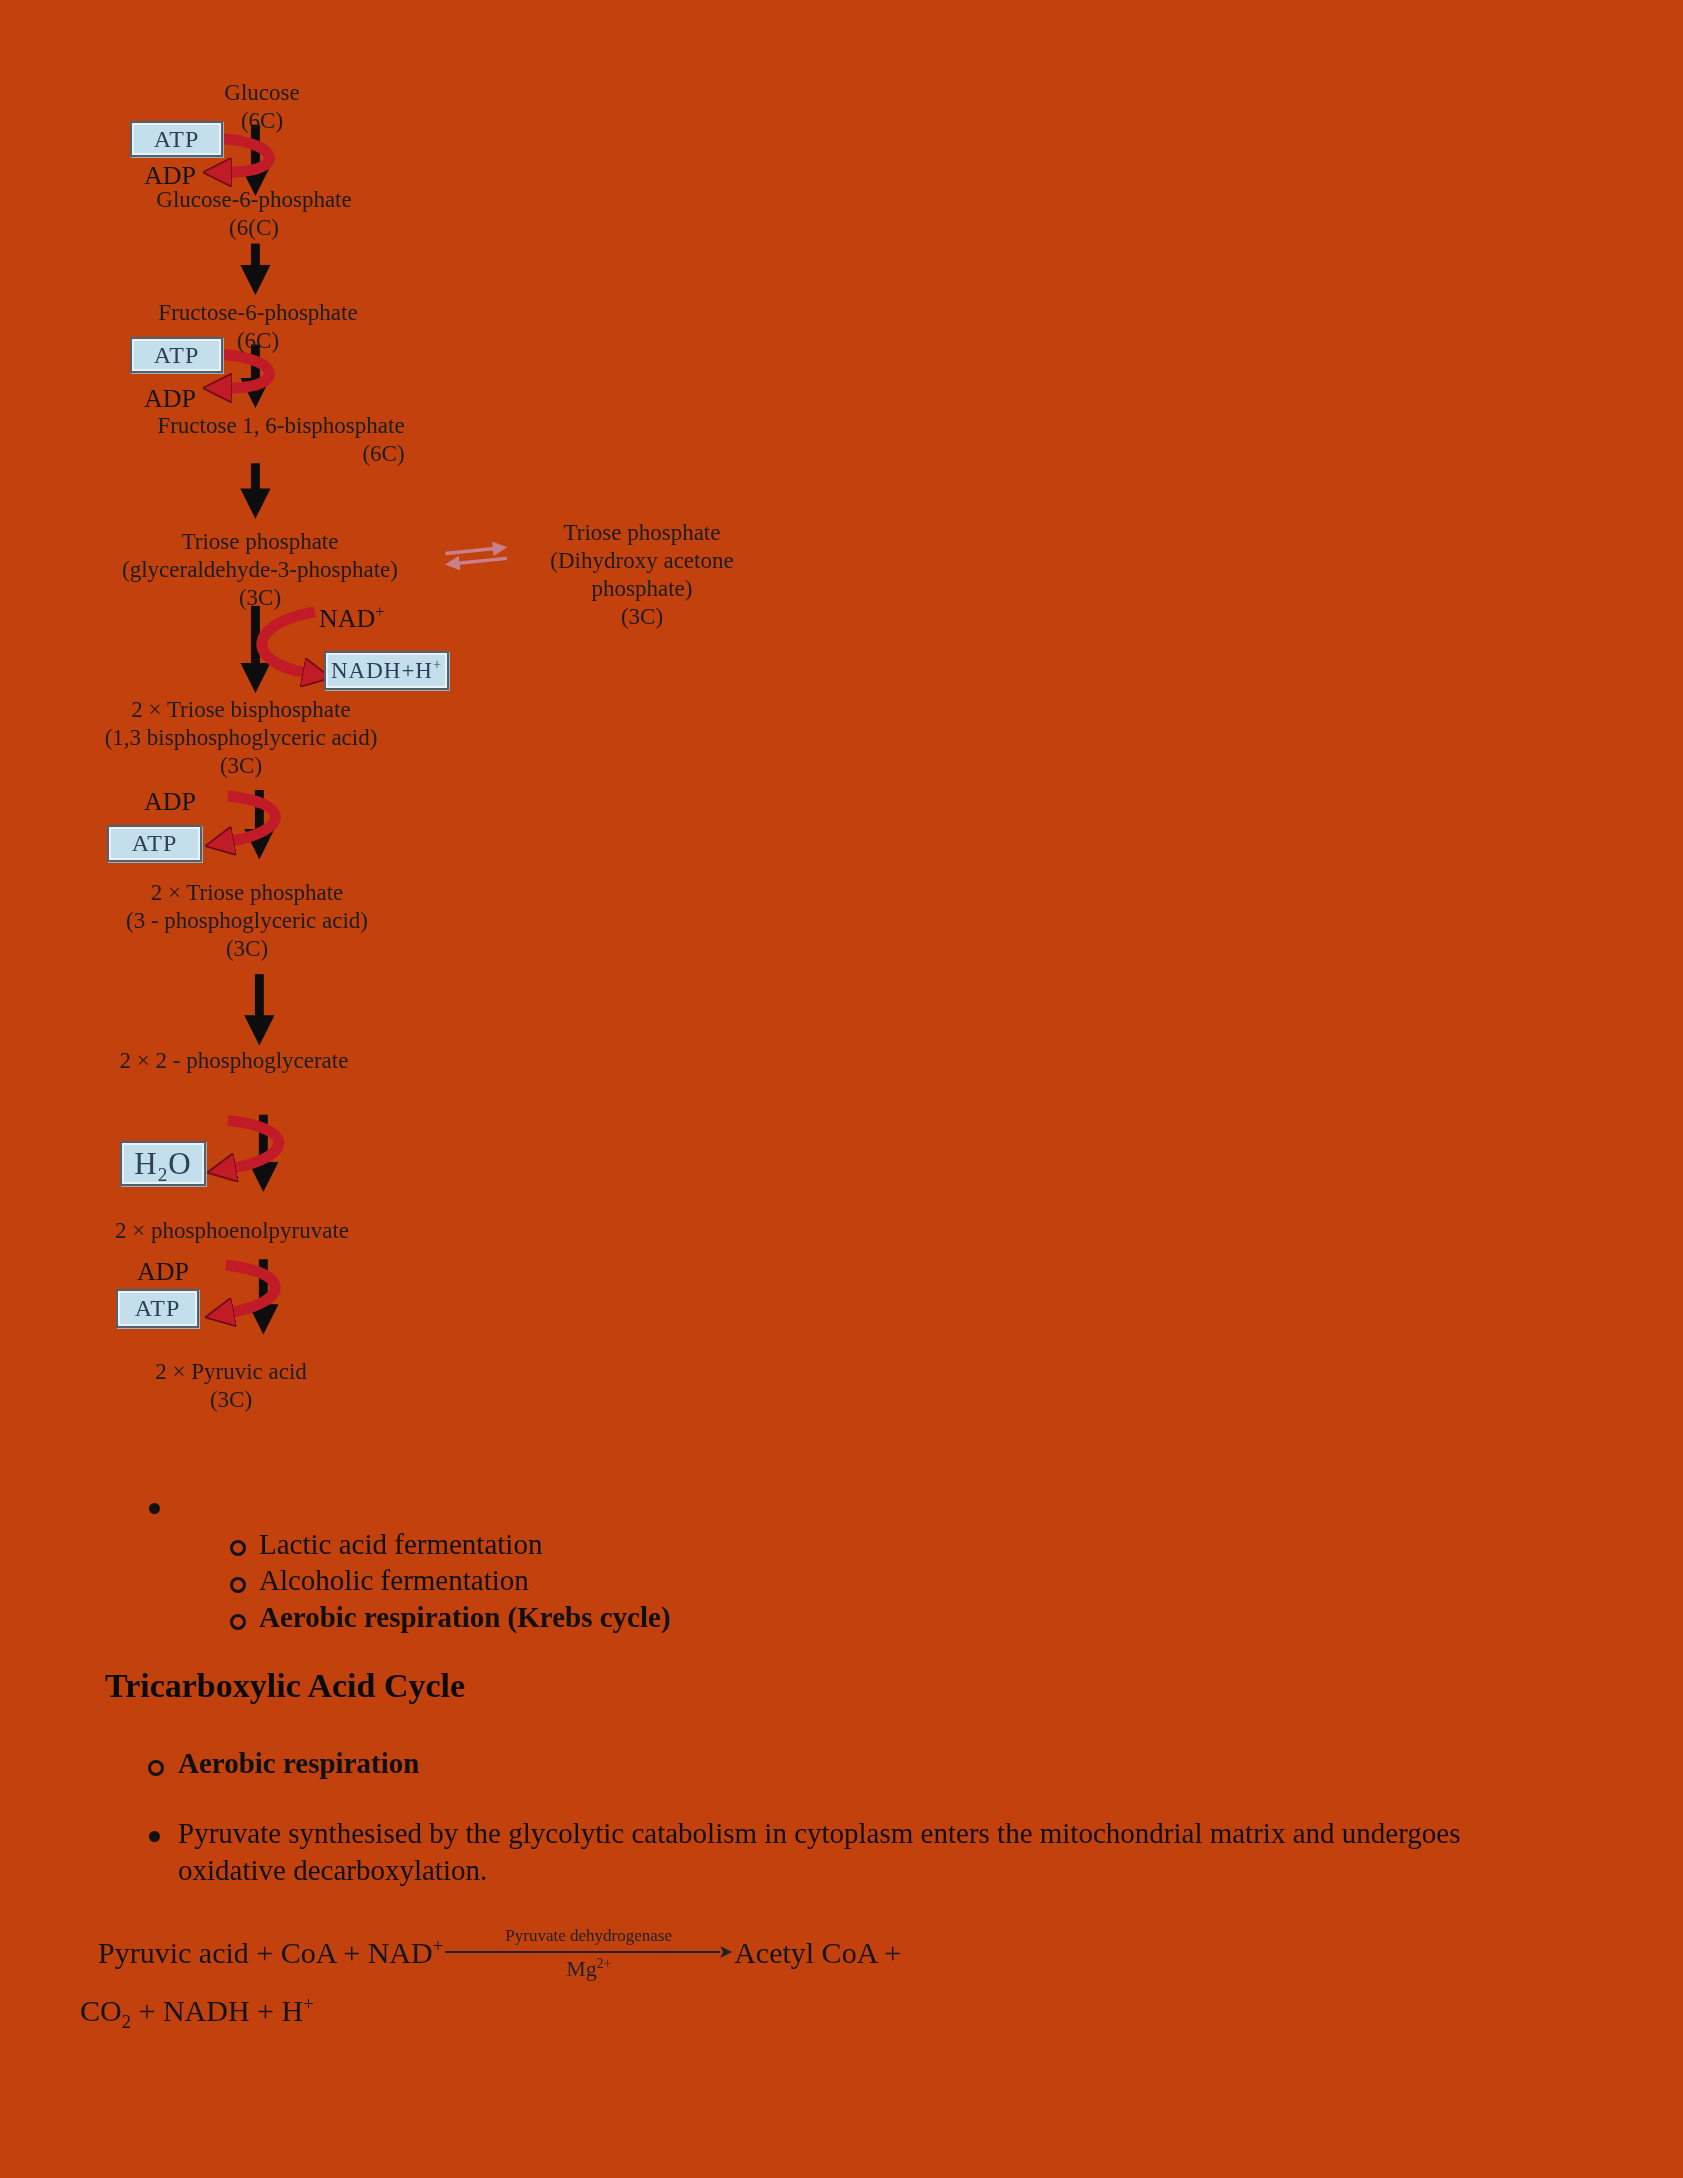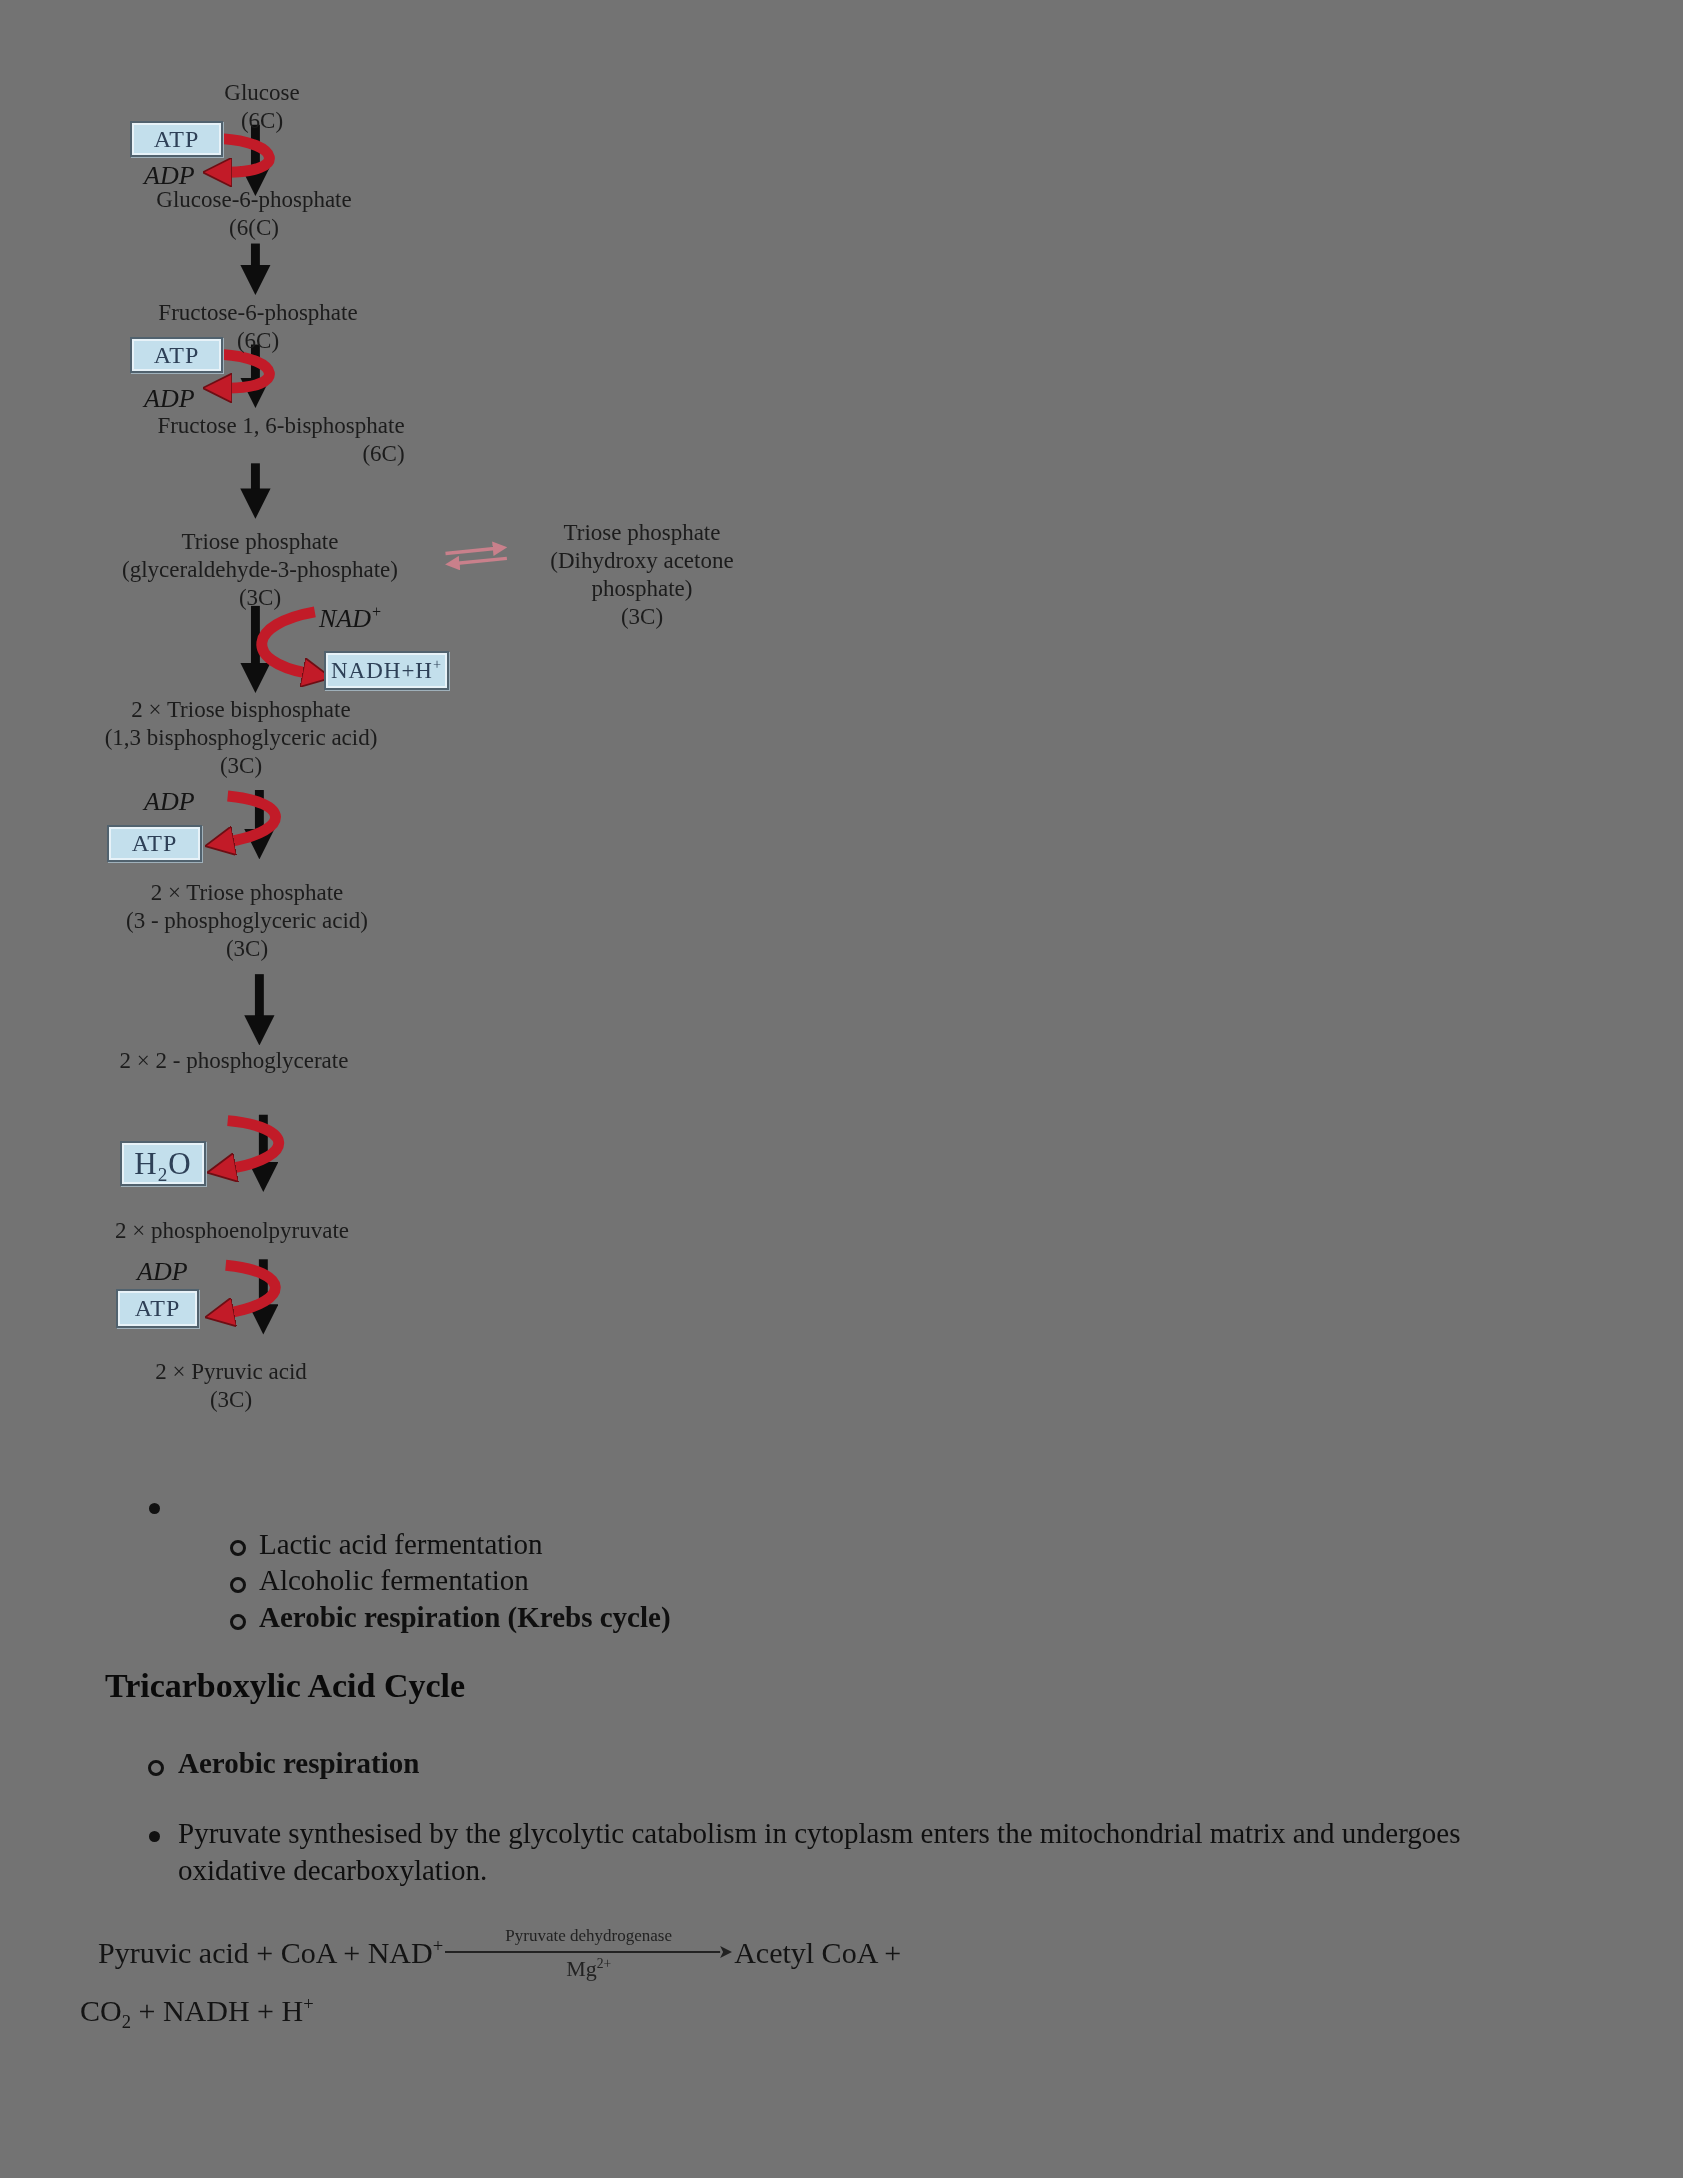--- a/index.html
+++ b/index.html
@@ -1,24 +1,24 @@
 <!DOCTYPE html>
 <html><head>
 <meta charset="utf-8">
 <style>
   html,body{margin:0;padding:0;background:#ffffff;}
-  #page{position:relative;width:1683px;height:2178px;background:#737373;overflow:hidden;
+  #page{position:relative;width:1683px;height:2178px;background:#c2410c;overflow:hidden;
         font-family:"Liberation Serif", serif;color:#161616;}
   .node{position:absolute;transform:translateX(-50%);text-align:center;
         font-size:23px;line-height:28px;color:#1c1c1c;white-space:nowrap;}
   .cofbox{position:absolute;background:#c3dfec;border:2px solid #51626e;
           box-shadow:inset 0 0 0 2px #e7f2f8, 1px 1px 0 #9fb0ba;
           display:flex;align-items:center;justify-content:center;}
   .cofbox .boxtxt{font-size:24px;color:#2e4057;letter-spacing:1px;}
-  .flab{position:absolute;font-size:26px;color:#141414;white-space:nowrap;font-style:italic;}
+  .flab{position:absolute;font-size:26px;color:#141414;white-space:nowrap;}
   sup{font-size:0.62em;vertical-align:super;line-height:0;}
   sub{font-size:0.62em;vertical-align:sub;line-height:0;}
   .overlay{position:absolute;left:0;top:0;pointer-events:none;}
   .bullet-dot{position:absolute;width:11px;height:11px;border-radius:50%;background:#111;}
   .bullet-circle{position:absolute;width:10px;height:10px;border-radius:50%;
                  border:3px solid #111;background:transparent;}
   .body-text{position:absolute;font-size:29px;line-height:37px;color:#0f0f0f;}
   .bold{font-weight:bold;}
   .heading{position:absolute;font-size:34px;font-weight:bold;color:#0a0a0a;white-space:nowrap;}
   .eq-row{position:absolute;display:flex;align-items:center;font-size:30px;color:#141414;white-space:nowrap;}

